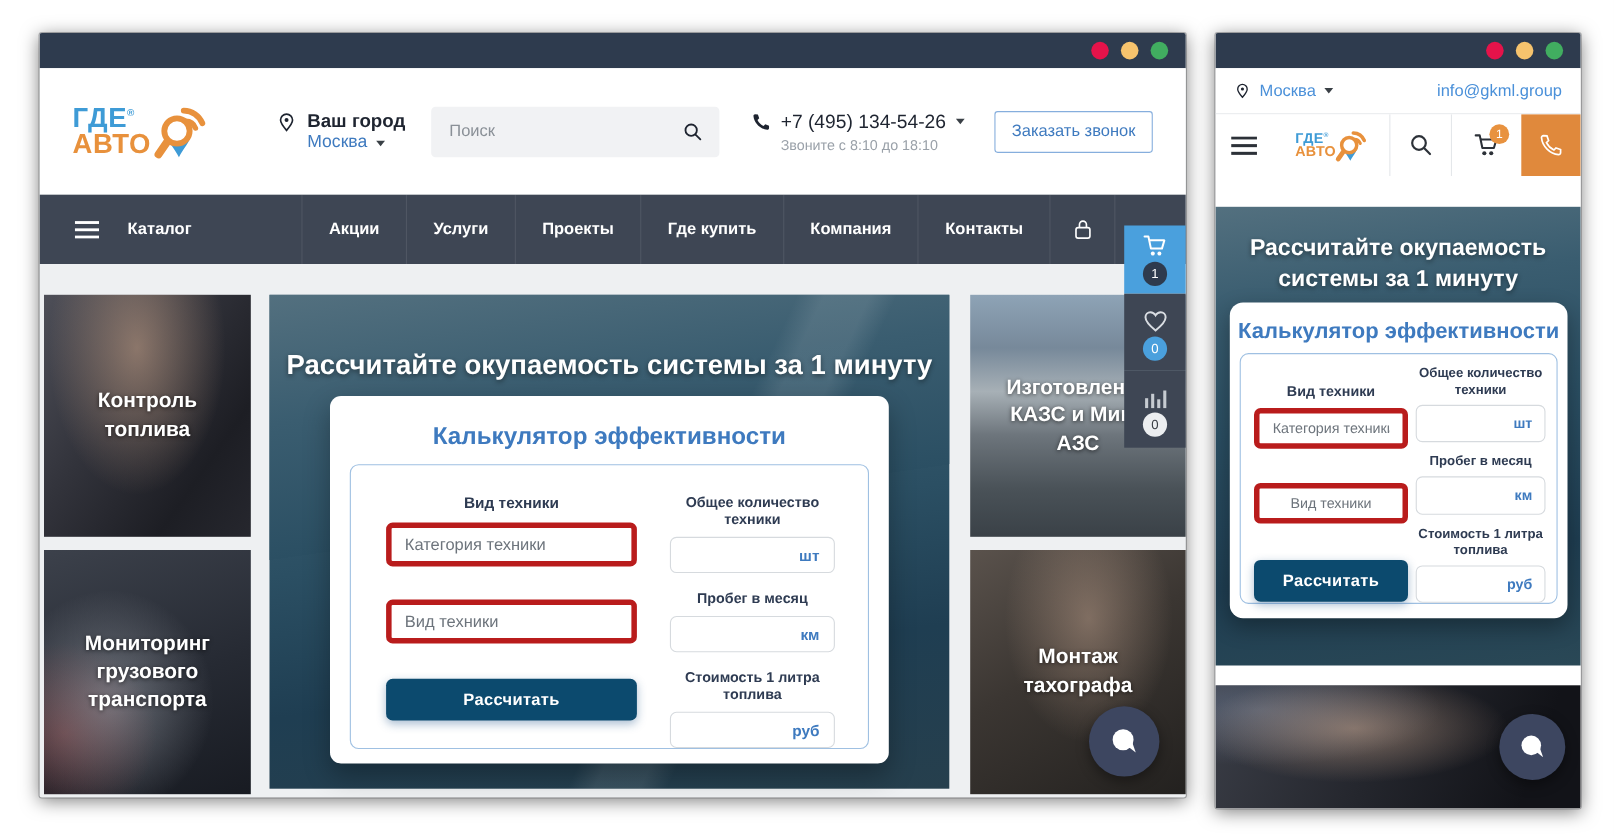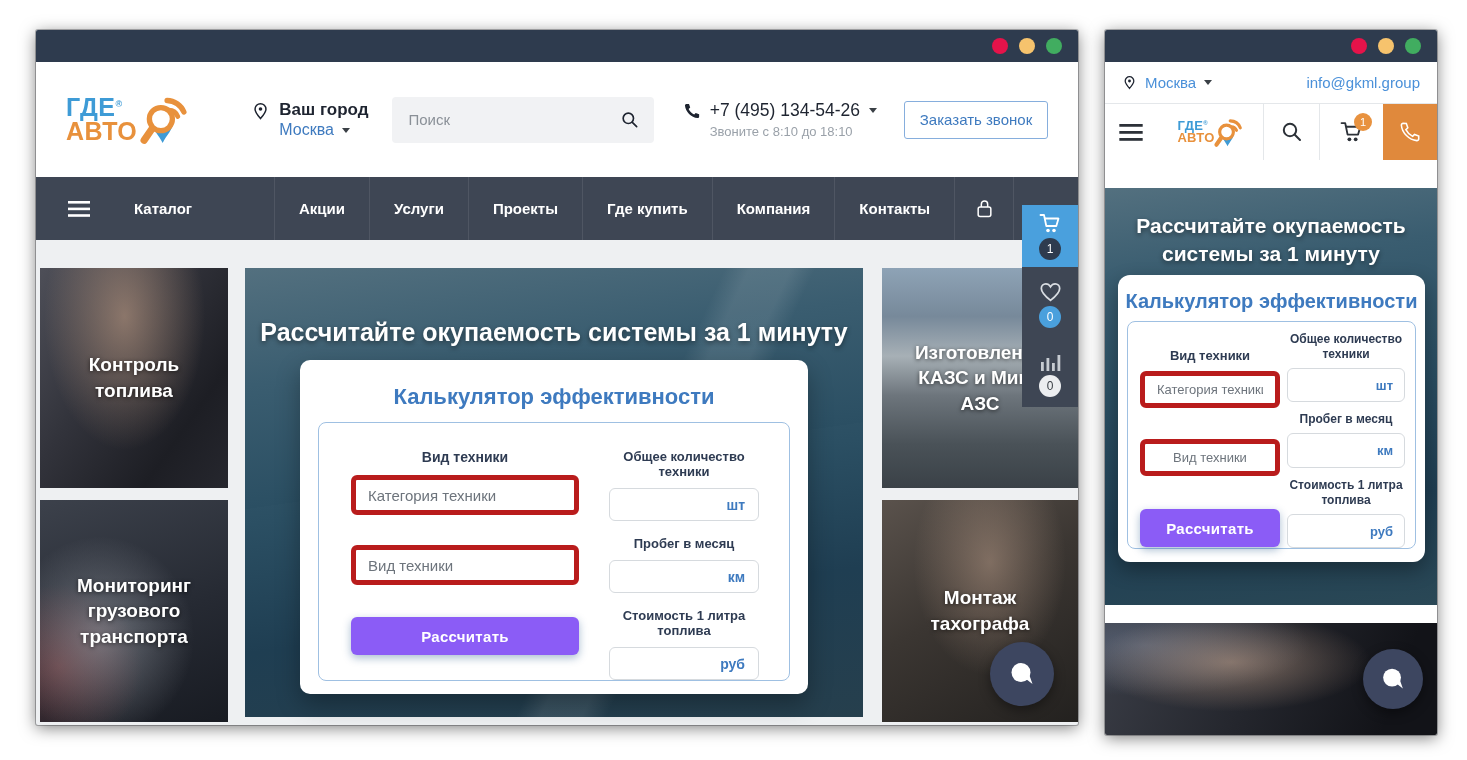--- a/index.html
+++ b/index.html
@@ -34,21 +34,21 @@
   .search-box input::placeholder{color:#8a9097;}
 
   .phone-block{margin-left:auto;}
   .phone-row{display:flex;align-items:center;gap:9px;font-weight:400;font-size:17.5px;color:#1e2430;cursor:pointer;}
   .phone-hours{font-size:13px;color:#9aa1a9;margin:3px 0 0 27px;}
   .call-btn{margin-left:27px;width:144px;height:38px;background:#fff;border:1px solid #86aedd;border-radius:3px;color:#3e7abf;font-size:15px;font-family:inherit;cursor:pointer;}
 
   
   .d-nav{height:63px;background:#3e4654;display:flex;color:#fff;}
   .nav-cell{display:flex;align-items:center;padding:0 24px;border-right:1px solid rgba(255,255,255,.09);font-weight:700;font-size:15px;cursor:pointer;white-space:nowrap;}
-  .nav-first{width:182px;gap:44px;padding-left:32px;}
+  .nav-first{width:182px;gap:26px;padding-left:32px;}
   .nav-lock{width:58px;justify-content:center;padding:0;}
 
   
   .d-content{position:relative;height:508px;}
   .tile{position:absolute;overflow:hidden;display:flex;align-items:center;justify-content:center;text-align:center;color:#fff;font-weight:700;font-size:19px;line-height:1.35;text-shadow:0 1px 4px rgba(0,0,0,.65);cursor:pointer;}
   .tile-label{width:152px;}
   #tile-fuel{left:4px;top:28px;width:188px;height:220px;
     background:radial-gradient(ellipse at 45% 22%,rgba(196,160,135,.6),rgba(0,0,0,0) 55%),linear-gradient(125deg,#4e4f58 0%,#32333b 40%,#1d1e24 75%,#26272e 100%);}
   #tile-monitoring{left:4px;top:260px;width:188px;height:222px;
     background:radial-gradient(ellipse at 32% 62%,rgba(205,210,218,.42),rgba(0,0,0,0) 52%),radial-gradient(ellipse at 10% 75%,rgba(140,60,60,.5),rgba(0,0,0,0) 35%),linear-gradient(160deg,#3c414b 0%,#262a33 55%,#181b22 100%);}
@@ -68,21 +68,21 @@
   .calc-title{margin-top:24px;text-align:center;color:#3e7abf;font-size:22px;font-weight:700;}
   .calc-form{position:absolute;left:18px;right:18px;top:62px;bottom:13px;border:1px solid #9fc0e2;border-radius:8px;display:flex;justify-content:space-between;padding:26px 30px 0 32px;box-sizing:border-box;}
   .col-left{width:228px;display:flex;flex-direction:column;}
   .col-right{width:150px;display:flex;flex-direction:column;}
   .field-label{text-align:center;font-weight:700;font-size:14px;color:#2e3b52;margin-bottom:10px;}
   .col-right .field-label{font-size:13px;margin:15px 0 9px;}
   .col-right .field-label.first{margin-top:0;}
   .text-input{height:40px;border:5px solid #b91c1c;border-radius:6px;padding:0 12px;font-size:15px;color:#3c4248;outline:none;width:100%;box-sizing:border-box;background:#fff;font-family:inherit;}
   .text-input::placeholder{color:#6d747c;}
   .gap30{height:30px;}
-  .submit-btn{margin-top:32px;height:38px;background:#8b5cf6;border:none;border-radius:6px;color:#fff;font-weight:700;font-size:15px;letter-spacing:.3px;box-shadow:0 3px 9px rgba(40,90,140,.4);cursor:pointer;font-family:inherit;}
+  .submit-btn{margin-top:32px;height:38px;background:#0c4a6e;border:none;border-radius:6px;color:#fff;font-weight:700;font-size:15px;letter-spacing:.3px;box-shadow:0 3px 9px rgba(40,90,140,.4);cursor:pointer;font-family:inherit;}
   .unit-field{position:relative;height:40px;border:1px solid #d6dade;border-radius:6px;background:#fff;}
   .unit-field input{position:absolute;inset:0;border:none;background:transparent;outline:none;padding:0 42px 0 10px;font-size:15px;width:100%;box-sizing:border-box;font-family:inherit;}
   .unit{position:absolute;right:13px;top:50%;transform:translateY(-50%);color:#3e7abf;font-size:14px;font-weight:600;}
 
   
   .side-panel{position:absolute;right:0;top:175px;width:56px;z-index:6;}
   .sp-item{width:56px;display:flex;flex-direction:column;align-items:center;box-sizing:border-box;cursor:pointer;}
   .sp-cart{height:62px;background:#4aa0dd;padding-top:8px;}
   .sp-fav{height:70px;background:#3e4654;padding-top:13px;}
   .sp-cmp{height:70px;background:#3e4654;padding-top:15px;}

